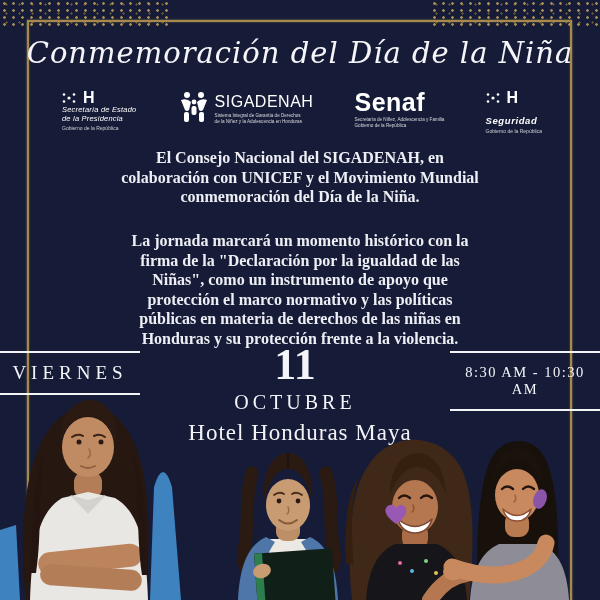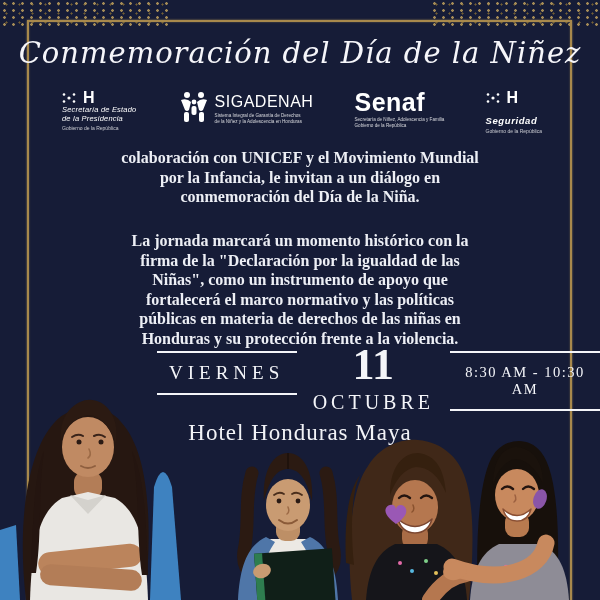--- a/index.html
+++ b/index.html
@@ -49,21 +49,21 @@
   
   .para{
     position:absolute;left:80px;right:80px;text-align:center;
     color:#edeff5;font-weight:bold;font-size:16px;line-height:1.22;
   }
   .p1{top:148px;}
   .p2{top:231px;}
   
   .schedule{
     position:absolute;top:351px;left:0;width:100%;
-    display:flex;justify-content:flex-end;align-items:flex-start;gap:16px;
+    display:flex;justify-content:space-between;align-items:flex-start;gap:16px;
     color:#f4f5f9;
   }
   .rulebox{
     border-top:2.5px solid #f4f5f9;border-bottom:2.5px solid #f4f5f9;
     padding:9px 0;text-align:center;
   }
   .daybox{width:140px;font-size:19px;letter-spacing:5px;}
   .timebox{width:150px;font-size:14.5px;letter-spacing:1.5px;padding-top:11px;padding-bottom:11px;}
   .datecol{text-align:center;margin-top:-6px;}
   .bignum{font-size:44px;font-weight:bold;line-height:.92;}
@@ -75,21 +75,21 @@
   .photo{position:absolute;left:0;bottom:0;width:600px;height:205px;}
 </style>
 </head>
 <body>
 
 <div class="poster">
   <div class="sparkle left"></div>
   <div class="sparkle right"></div>
   <div class="frame"></div>
 
-  <div class="title">Conmemoración del Día de la Niñez</div>
+  <div class="title">Conmemoración del Día de la Niña</div>
 
   <div class="logos">
 
     <div class="logo">
       <div class="hmark">
         <svg width="18" height="14" viewBox="0 0 18 14">
           <g fill="#fff">
             <circle cx="2" cy="3.5" r="1.3"></circle>
               <circle cx="2" cy="10.5" r="1.3"></circle>
             <circle cx="7" cy="7" r="1.6"></circle>
@@ -142,30 +142,30 @@
           </g>
         </svg>
         <span class="h">H</span>
       </div>
       <div class="ln big">Seguridad</div>
       <div class="sub">Gobierno de la República</div>
     </div>
   </div>
 
   <div class="para p1">
+    <div>El Consejo Nacional del SIGADENAH, en</div>
     <div>colaboración con UNICEF y el Movimiento Mundial</div>
-    <div>por la Infancia, le invitan a un diálogo  en</div>
     <div>conmemoración del Día de la Niña.</div>
   </div>
 
   <div class="para p2">
     <div>La jornada marcará un momento histórico con la</div>
     <div>firma de la "Declaración por la igualdad de las</div>
     <div>Niñas", como un instrumento de apoyo que</div>
-    <div>fortalecerá el marco normativo y las políticas</div>
+    <div>protección el marco normativo y las políticas</div>
     <div>públicas en materia de derechos de las niñas en</div>
     <div>Honduras y su protección frente a la violencia.</div>
   </div>
 
   <div class="schedule">
     <div class="rulebox daybox">VIERNES</div>
     <div class="datecol">
       <div class="bignum">11</div>
       <div class="month">OCTUBRE</div>
     </div>

